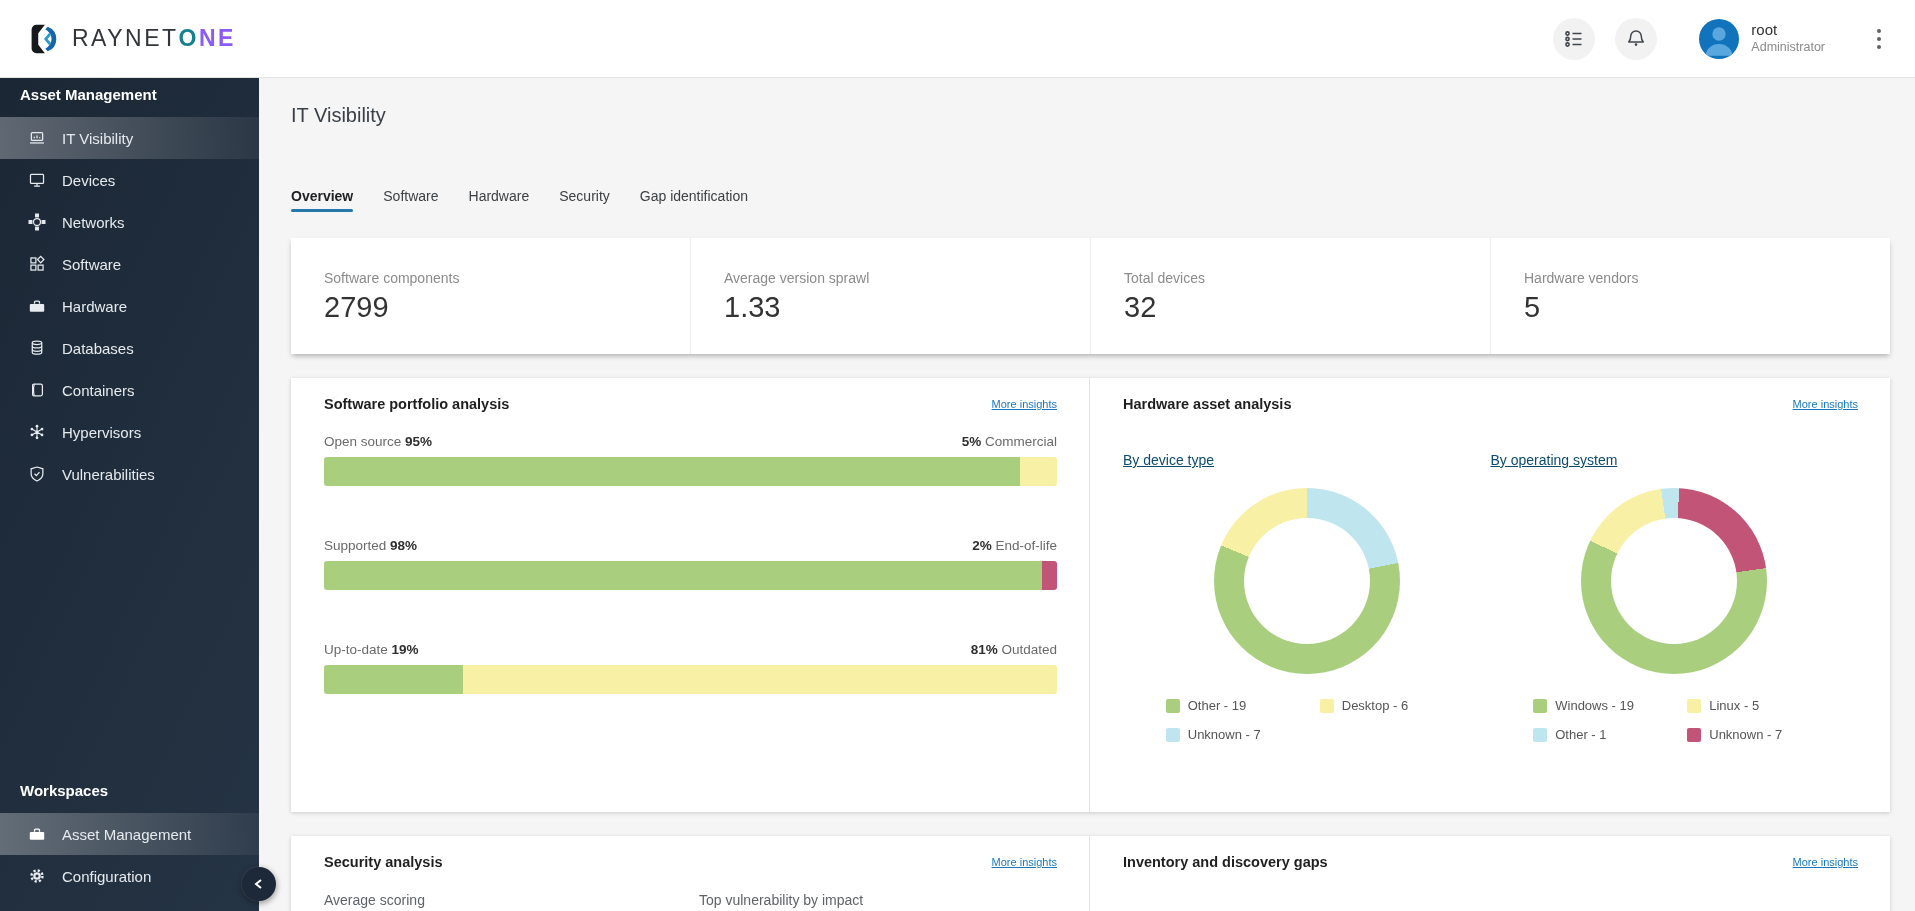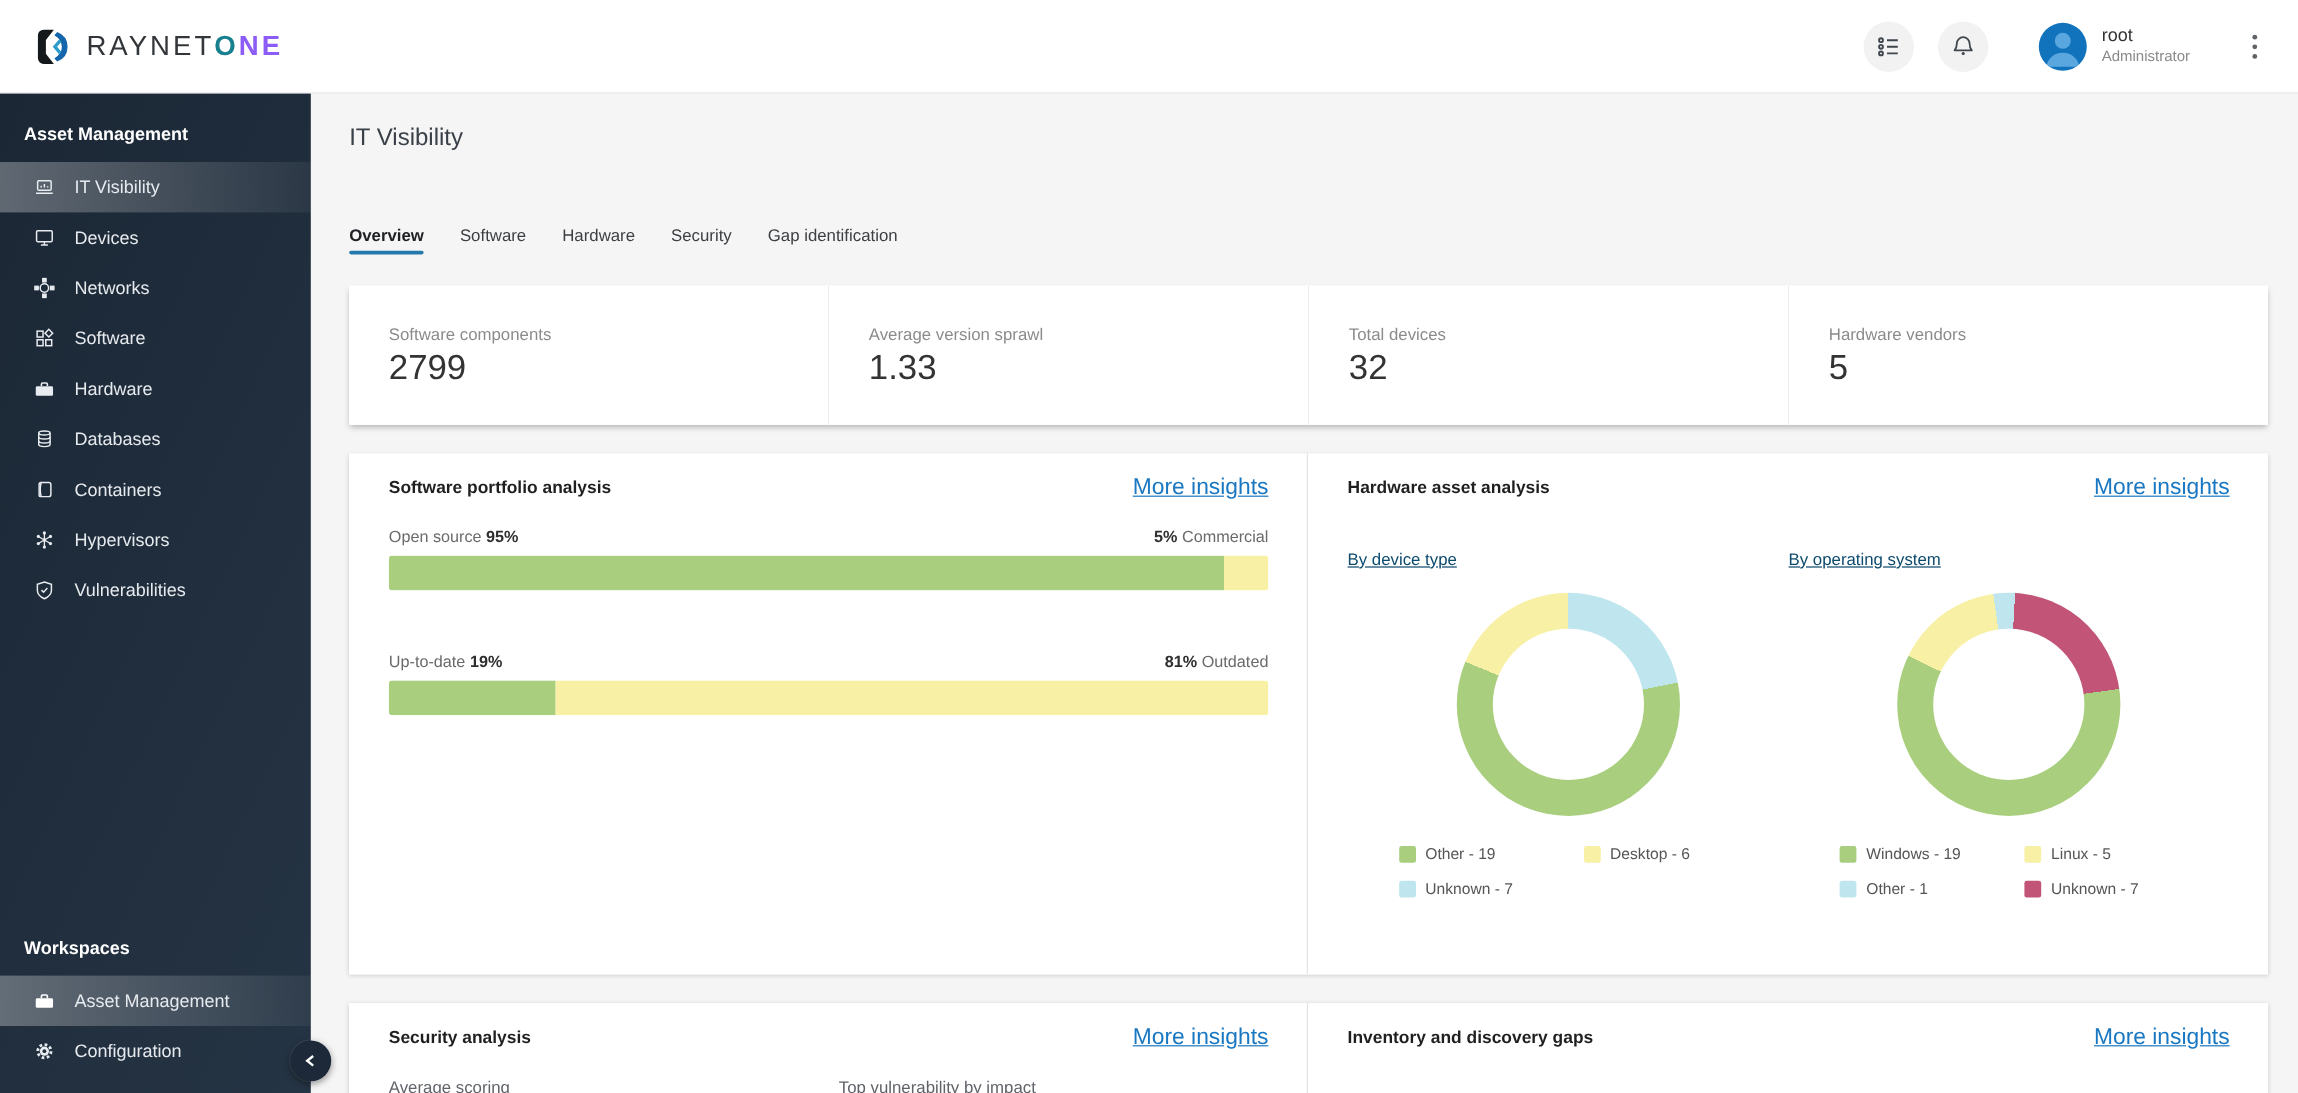--- a/index.html
+++ b/index.html
@@ -21,21 +21,21 @@
     display:flex; align-items:flex-end; justify-content:center; }
   .user-meta { margin-left:12px; line-height:1.25; }
   .user-name { font-size:15px; color:#333; }
   .user-role { font-size:12.5px; color:#8a8a8a; }
   .kebab { margin-left:46px; display:flex; flex-direction:column; gap:4px; cursor:pointer; padding:6px; }
   .kebab span { width:4px; height:4px; border-radius:50%; background:#5f6368; }
 
   
   .app { display:flex; height:833px; position:relative; }
   .sidebar { width:259px; flex:0 0 259px; background:linear-gradient(115deg,#1b2735 0%,#253444 100%);
-    display:flex; flex-direction:column; padding-top:18px; }
+    display:flex; flex-direction:column; }
   .nav-section { color:#ffffff; font-weight:700; font-size:15px; padding:8px 0 14px 20px; }
   .nav-item { height:42px; display:flex; align-items:center; padding-left:28px; gap:16px;
     color:#e6eaee; font-size:15px; cursor:pointer; }
   .nav-item.selected { background:linear-gradient(90deg,rgba(255,255,255,0.30),rgba(255,255,255,0.05)); }
   .nav-item svg { flex:0 0 18px; }
   .nav-spacer { flex:1; }
   .sb-bottom { padding-bottom:14px; }
   .collapse-btn { position:absolute; left:242px; top:789px; width:34px; height:34px; border-radius:50%;
     background:#1d2838; border:none; display:flex; align-items:center; justify-content:center;
     cursor:pointer; z-index:5; box-shadow:0 0 0 1px rgba(255,255,255,0.08), 0 2px 6px rgba(0,0,0,0.45); }
@@ -58,21 +58,21 @@
 
   
   .split-row { display:flex; margin-top:24px; }
   .panel { background:#fff; padding:18px 32px 0 33px; }
   .panel.left { width:799px; border-right:1px solid #e4e4e4; }
   .panel.right { width:800px; }
   .row2 { height:434px; }
   .row3 { height:300px; }
   .panel-head { display:flex; align-items:center; }
   .panel-title { font-size:14.5px; font-weight:700; color:#1f1f1f; }
-  .insights { margin-left:auto; font-size:19px; color:#1a78c2; text-decoration:underline; cursor:pointer; }
+  .insights { margin-left:auto; font-size:11px; color:#1a78c2; text-decoration:underline; cursor:pointer; }
 
   .bar-group { margin-top:22px; }
   .bar-group + .bar-group { margin-top:52px; }
   .bar-labels { display:flex; font-size:13.5px; color:#6a6a6a; }
   .bar-labels b { color:#2f2f2f; }
   .bar-labels .rt { margin-left:auto; }
   .hbar { display:flex; height:29px; border-radius:3px; overflow:hidden; margin-top:8px; }
   .hbar .seg-r { flex:1; }
 
   .donut-row { display:flex; margin-top:40px; }
@@ -301,20 +301,30 @@
           <div class="bar-labels">
             <span><span>Open source</span> <b>95%</b></span>
             <span class="rt"><b>5%</b> <span>Commercial</span></span>
           </div>
           <div class="hbar">
             <div class="seg-l" style="background: rgb(169, 207, 126); width: 95%;"></div>
             <div class="seg-r" style="background: rgb(248, 240, 165);"></div>
           </div>
         </div>
 
+        <div class="bar-group">
+          <div class="bar-labels">
+            <span><span>Supported</span> <b>98%</b></span>
+            <span class="rt"><b>2%</b> <span>End-of-life</span></span>
+          </div>
+          <div class="hbar">
+            <div class="seg-l" style="background: rgb(169, 207, 126); width: 98%;"></div>
+            <div class="seg-r" style="background: rgb(194, 85, 119);"></div>
+          </div>
+        </div>
 
         <div class="bar-group">
           <div class="bar-labels">
             <span><span>Up-to-date</span> <b>19%</b></span>
             <span class="rt"><b>81%</b> <span>Outdated</span></span>
           </div>
           <div class="hbar">
             <div class="seg-l" style="background: rgb(169, 207, 126); width: 19%;"></div>
             <div class="seg-r" style="background: rgb(248, 240, 165);"></div>
           </div>

